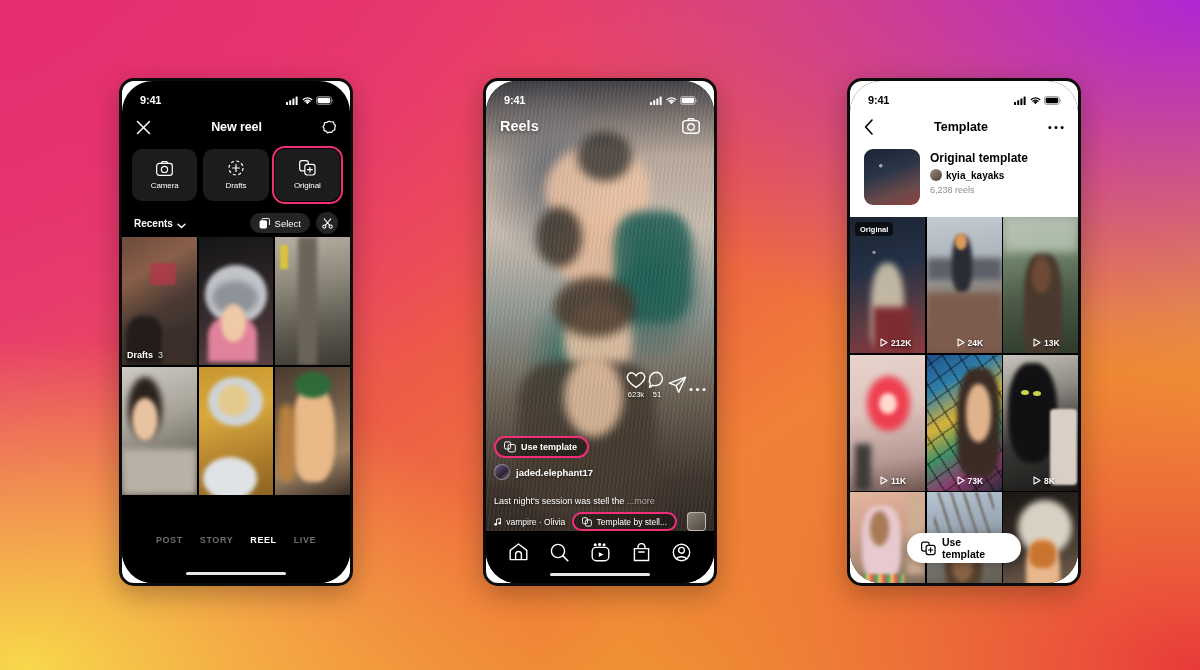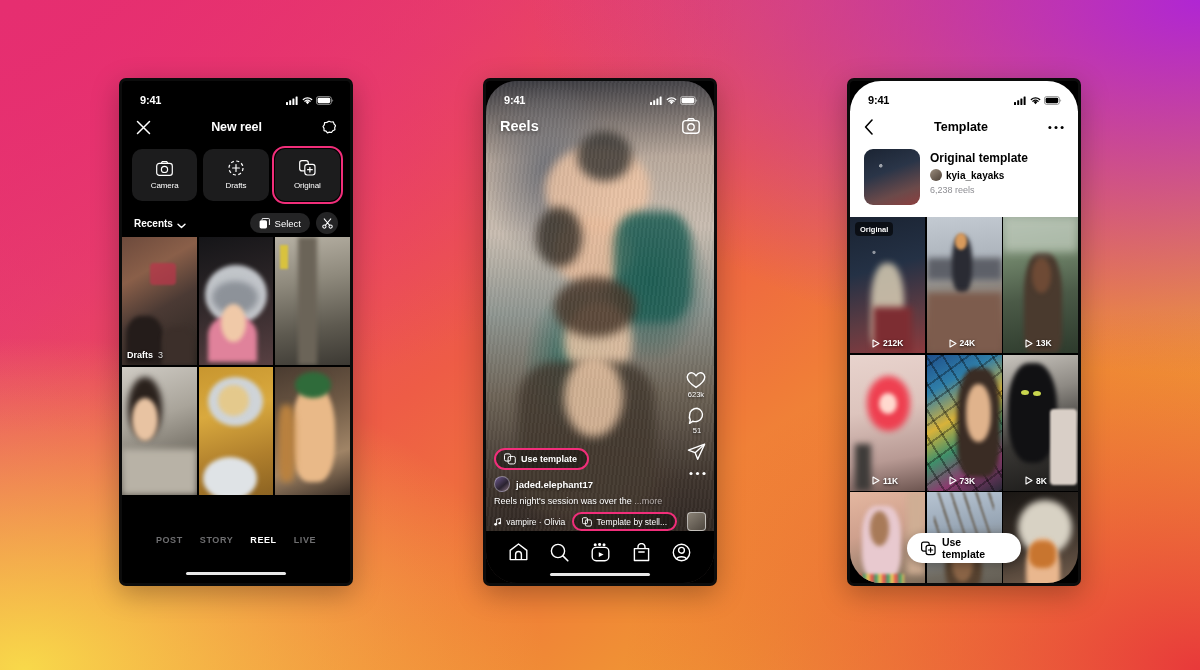--- a/index.html
+++ b/index.html
@@ -14,22 +14,22 @@
     background:
       radial-gradient(ellipse 70% 80% at 2% 100%, #F8D94A 0%, rgba(248,217,74,0) 62%),
       radial-gradient(ellipse 80% 90% at 100% 100%, #E8393A 0%, rgba(232,57,58,0) 60%),
       radial-gradient(ellipse 90% 90% at 100% 0%, #B026D3 0%, rgba(176,38,211,0) 62%),
       radial-gradient(ellipse 95% 100% at 0% 0%, #E62E70 0%, rgba(230,46,112,0) 65%),
       linear-gradient(145deg, #E52E72 0%, #E8426A 22%, #EE5C46 45%, #F07C38 62%, #F09A33 78%, #F3B93A 100%);
   }
 
   .phone {
     position: absolute;
-    border-radius: 7px;
-    background: #000000;
+    border-radius: 15px;
+    background: #ffffff;
     box-shadow: 0 8px 28px rgba(0,0,0,0.28);
     overflow: hidden;
     border: 3px solid #0c0c0c;
   }
   .screen { position: absolute; inset: 0; border-radius: 31px; overflow: hidden; }
 
   
   #phone1 { left: 119px; top: 78px; width: 234px; height: 508px; }
   #phone1 .screen { background: #000; }
 
@@ -112,33 +112,33 @@
 
   .p2-top {
     position: absolute; left: 0; right: 0; top: 30px; height: 30px;
     display: flex; align-items: center; justify-content: space-between;
     padding: 0 14px;
   }
   .reels-title { color: #fff; font-size: 14.5px; font-weight: bold; text-shadow: 0 1px 4px rgba(0,0,0,.5); }
 
   .p2-actions {
     position: absolute; right: 8px; top: 290px;
-    display: flex; flex-direction: column; align-items: flex-end; gap: 2px;
+    display: flex; flex-direction: row; align-items: center; gap: 2px;
   }
   .act { display: flex; flex-direction: column; align-items: center; gap: 1px; margin-bottom: 6px; }
   .act-count { color: #fff; font-size: 7.5px; text-shadow: 0 1px 3px rgba(0,0,0,.7); }
 
   .p2-botinfo { position: absolute; left: 0; right: 0; bottom: 52px; padding: 0 8px; }
   .use-tpl-hl {
     display: inline-flex; align-items: center; gap: 5px;
     border: 2px solid #F12E7A; border-radius: 14px; padding: 3px 10px 3px 8px;
     background: rgba(0,0,0,.38); margin-bottom: 6px;
   }
   .use-tpl-hl span { color: #fff; font-size: 9px; font-weight: bold; }
-  .userrow { display: flex; align-items: center; gap: 6px; margin-bottom: 4px; }
+  .userrow { display: flex; align-items: center; gap: 6px; margin-bottom: 16px; }
   .avatar-sm {
     width: 16px; height: 16px; border-radius: 50%;
     background: linear-gradient(140deg,#6e5a8e,#2b2330 60%,#86707f);
     border: 0.5px solid rgba(255,255,255,.35);
   }
   .username { color: #fff; font-size: 9.5px; font-weight: bold; text-shadow: 0 1px 3px rgba(0,0,0,.6); }
   .caption { color: #fff; font-size: 9px; text-shadow: 0 1px 3px rgba(0,0,0,.6); margin-bottom: 6px; }
   .caption .more { color: #b8b0ae; }
   .musicrow { display: flex; align-items: center; gap: 5px; }
   .music-txt { color: #fff; font-size: 8.5px; text-shadow: 0 1px 3px rgba(0,0,0,.6); white-space: nowrap; overflow: hidden; }
@@ -187,22 +187,22 @@
   .tpl-count { font-size: 9px; color: #8e8e93; }
 
   .p3-grid { display: grid; grid-template-columns: 1fr 1fr 1fr; gap: 1.5px; }
   .gcell { position: relative; height: 136px; overflow: hidden; }
   .orig-badge {
     position: absolute; left: 5px; top: 5px;
     background: rgba(0,0,0,.62); color: #fff; font-size: 7.5px;
     font-weight: bold; border-radius: 4px; padding: 2.5px 5px;
   }
   .play-count {
-    position: absolute; left: 10px; bottom: 5px; display: flex;
-    align-items: center; gap: 3px; color: #fff; font-size: 8.5px;
+    position: absolute; left: 18px; bottom: 5px; display: flex;
+    align-items: flex-start; gap: 3px; color: #fff; font-size: 8.5px;
     font-weight: bold; text-shadow: 0 1px 3px rgba(0,0,0,.8); padding-left: 12px;
   }
   .p3-usebtn {
     position: absolute; left: 50%; transform: translateX(-50%);
     bottom: 20px; background: #fff; border-radius: 18px;
     height: 30px; display: flex; align-items: center; gap: 6px;
     padding: 0 14px; box-shadow: 0 2px 10px rgba(0,0,0,.3);
   }
   .p3-usebtn span { font-size: 10.5px; font-weight: bold; color: #000; }
   .home-ind-dark { position: absolute; bottom: 7px; left: 50%; transform: translateX(-50%);
@@ -434,21 +434,21 @@
         <rect x="0.7" y="0.7" width="8.6" height="10.2" rx="2.2" stroke="#fff" stroke-width="1.4" fill="none"></rect>
         <rect x="5.8" y="4.4" width="10.2" height="10.6" rx="2.4" stroke="#fff" stroke-width="1.4" fill="none"></rect>
       </svg>
       <span>Use template</span>
     </div>
     <div class="userrow">
       <div class="avatar-sm"></div>
       <span class="username">jaded.elephant17</span>
     </div>
     <div class="caption">
-      <span>Reels night's session was over the</span>
+      <span>Last night's session was stell the</span>
       <span class="more">...more</span>
     </div>
     <div class="musicrow">
       <svg width="9" height="10" viewBox="0 0 9 10">
         <path d="M8 0.6 L3.2 1.8 V7.3" stroke="#fff" stroke-width="1.1" fill="none"></path>
         <circle cx="2" cy="7.8" r="1.7" fill="#fff"></circle>
         <circle cx="7" cy="6.4" r="1.5" fill="#fff"></circle>
         <path d="M8 0.6 V6.4" stroke="#fff" stroke-width="1.1" fill="none"></path>
       </svg>
       <span class="music-txt">vampire · Olivia R...</span>

